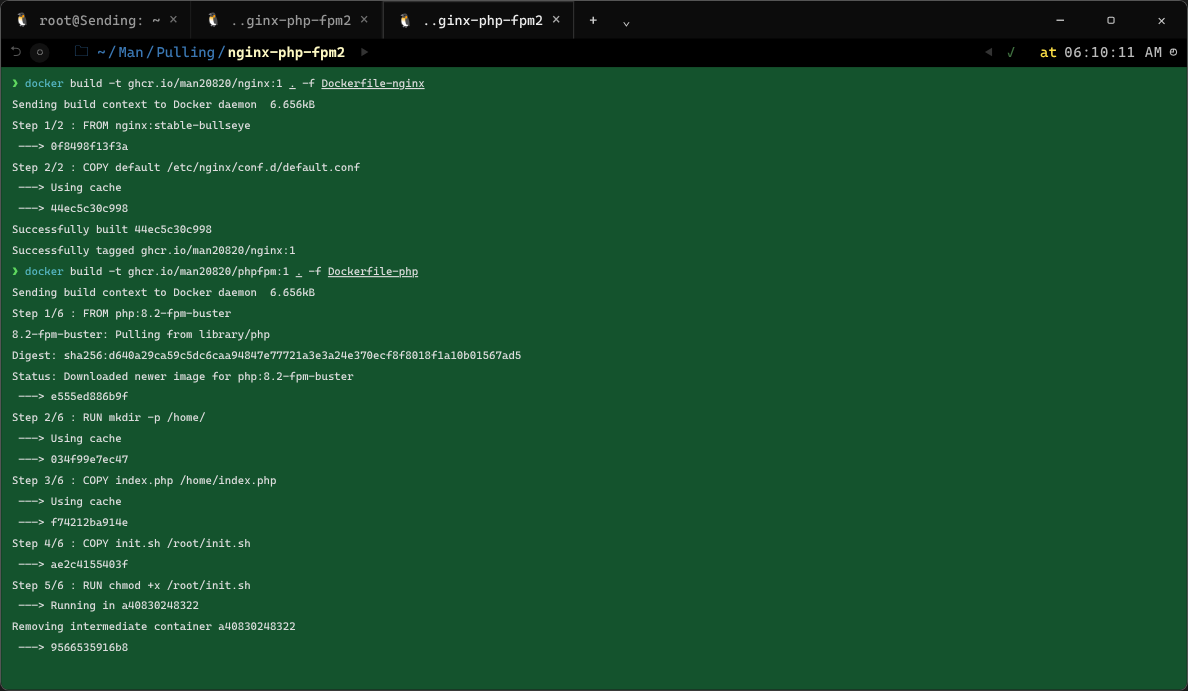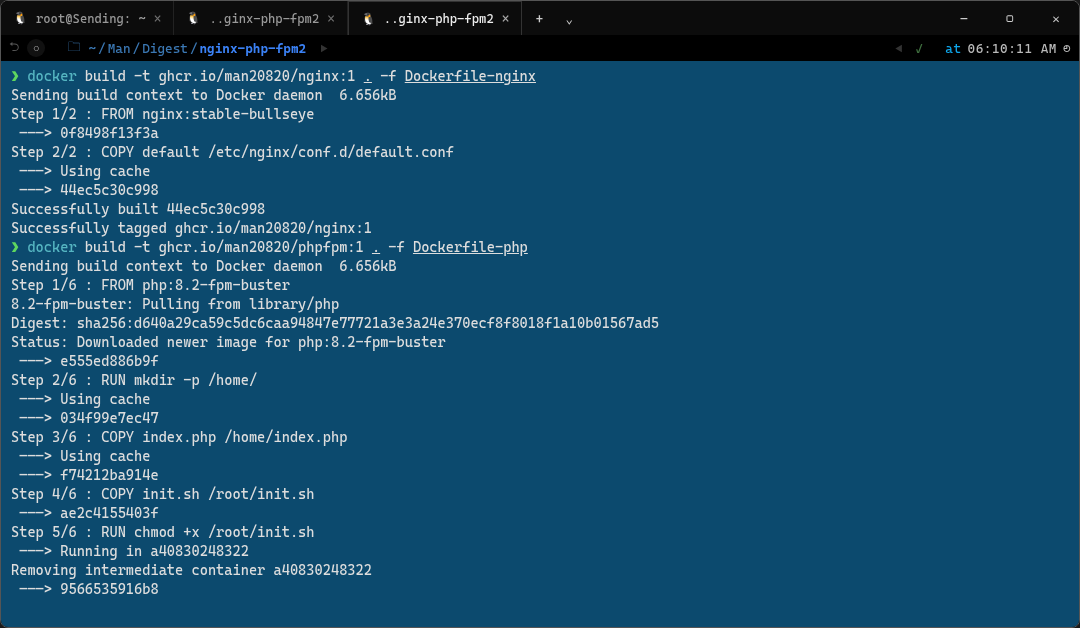--- a/index.html
+++ b/index.html
@@ -15,30 +15,30 @@
   .new-tab { width: 34px; display:flex; align-items:center; justify-content:center; color:#ccc; cursor:pointer; }
   .drag-space { flex: 1; }
   .wincontrols { display: flex; }
   .winbtn { width: 46px; display:flex; align-items:center; justify-content:center; color:#ccc; cursor:pointer; }
 
   
   .statusbar { height: 26px; background:#000; display:flex; align-items:center; padding: 0 8px; color:#aaa; font-size:13px; font-family: inherit; }
   .sb-left { display:flex; align-items:center; gap:8px; }
   .sb-spacer { flex:1; }
   .sb-time { color:#bbb; letter-spacing: .5px; display:flex; align-items:center; gap:6px; }
-  .sb-time .label { color:#0ea5e9; }
+  .sb-time .label { color:#fde047; }
   .ubuntu-badge { width:18px; height:18px; border-radius:50%; background:#111; display:flex; align-items:center; justify-content:center; color:#ddd; font-size:10px; }
   .dirseg { display:flex; align-items:center; gap:0; }
   .seg { color:#3b78b4; }
-  .seg.cur { color:#3b82f6; font-weight:bold; }
+  .seg.cur { color:#fef9c3; font-weight:bold; }
   .sep { color:#3b78b4; padding: 0 2px; }
   .folder-icon { color:#3b78b4; }
 
   
-  .term { flex:1; background:#0c4a6e; color:#ddd; padding: 6px 10px 10px 10px; font-size:14px; line-height: 19px; white-space: pre; overflow:hidden; }
+  .term { flex:1; background:#14532d; color:#ddd; padding: 6px 10px 10px 10px; font-size:10px; line-height: 19px; white-space: pre; overflow:hidden; }
   .term .line { white-space: pre; }
   .cy { color:#56b6c2; } 
   .wh { color:#dddddd; }
   .ul { text-decoration: underline; }
   .prompt { color:#5fd75f; font-weight:bold; }
   .arrow { color:#ddd; }
 
   .tux { font-size: 12px; line-height:1; }
 </style>
 </head>
@@ -90,21 +90,21 @@
       <span class="ubuntu-badge">
         <span>◌</span>
       </span>
       <span style="width:6px;"></span>
       <span class="folder-icon">🗀</span>
       <span class="dirseg" id="path-segments">
           <span class="seg">~</span>
           <span class="sep">/</span>
           <span class="seg">Man</span>
           <span class="sep">/</span>
-          <span class="seg">Digest</span>
+          <span class="seg">Pulling</span>
           <span class="sep">/</span>
           <span class="seg cur">nginx-php-fpm2</span>
         </span>
       <span style="color:#333; padding-left:6px;">▶</span>
     </div>
     <div class="sb-spacer"></div>
     <div class="sb-time">
       <span style="color:#333; padding-right:6px;">◀</span>
       <span style="color:#3f6f3f;">✓</span>
       <span style="width:10px;"></span>

